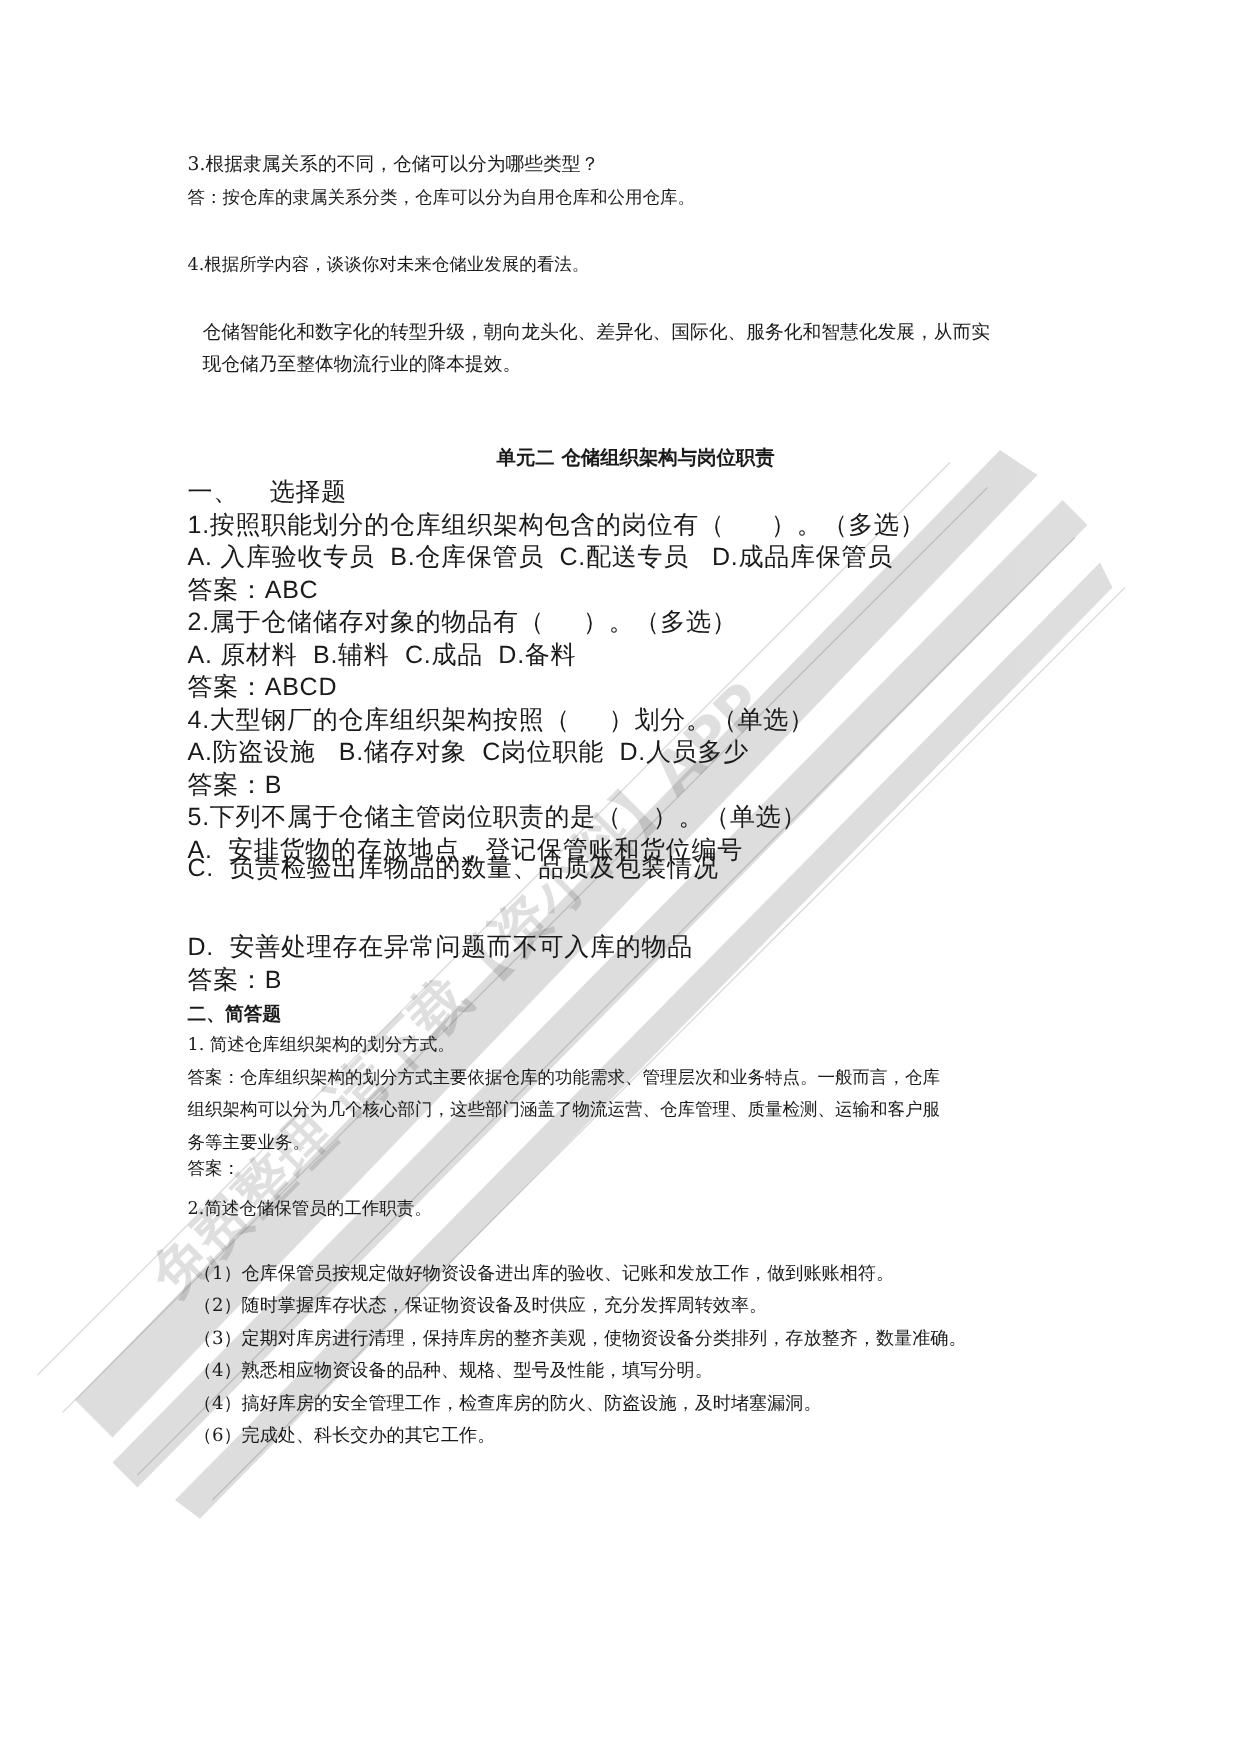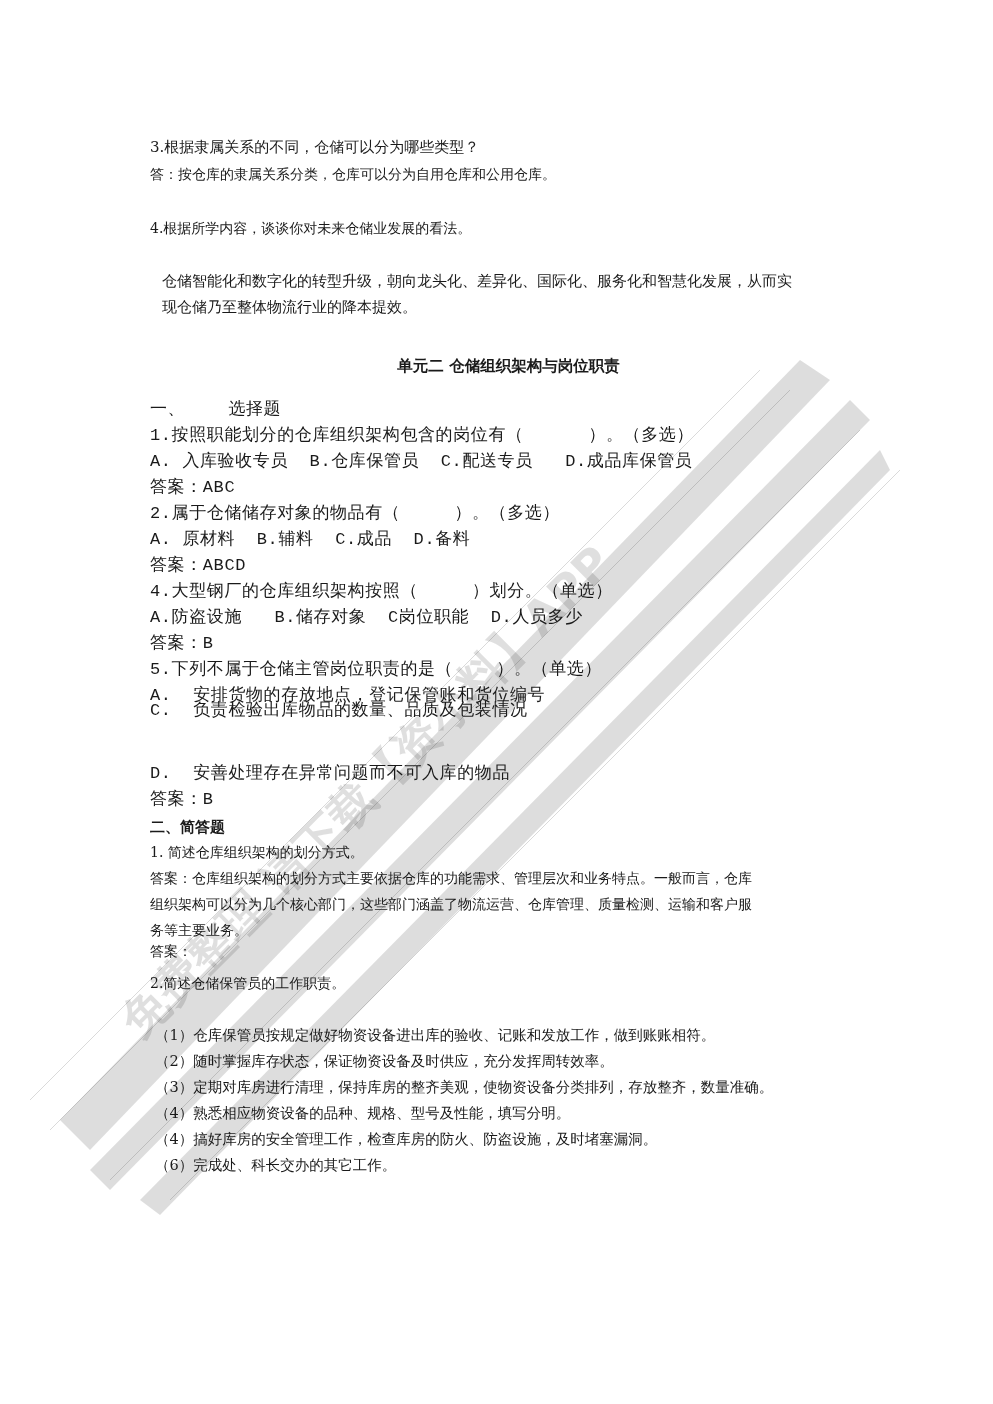--- a/index.html
+++ b/index.html
@@ -4,26 +4,26 @@
 <style>
   html, body { margin: 0; padding: 0; }
   body {
     width: 993px; height: 1404px; background: #ffffff; position: relative; overflow: hidden;
     font-family: "DejaVu Serif", "Liberation Serif", serif; color: #1a1a1a;
   }
   .watermark {
     position: absolute; left: 0; top: 0; width: 993px; height: 1404px; pointer-events: none; z-index: 0;
   }
   .page { position: absolute; left: 0; top: 0; width: 993px; height: 1404px; z-index: 1; }
-  .line { position: absolute; left: 150px; white-space: nowrap; font-size: 15px; line-height: 22px; margin-top: 16px; }
+  .line { position: absolute; left: 150px; white-space: nowrap; font-size: 15px; line-height: 22px; }
   .line.small { font-size: 14px; }
   .line.indent { left: 162px; }
   .line.item { left: 155px; font-size: 14.5px; }
   .title { position: absolute; left: 0; width: 993px; text-align: center; font-size: 15.5px; font-weight: bold; font-family: "DejaVu Sans", "Liberation Sans", sans-serif; }
-  .mcq { font-family: Liberation Mono, monospace; font-size: 17px; letter-spacing: 0.6px; }
+  .mcq { font-family: Liberation Sans, sans-serif; font-size: 20px; letter-spacing: 0.6px; }
   .bold { font-weight: bold; font-family: "DejaVu Sans", "Liberation Sans", sans-serif; }
 </style>
 </head>
 <body>
 
 <svg class="watermark" viewBox="0 0 993 1404" xmlns="http://www.w3.org/2000/svg">
   <g opacity="0.13" fill="#000">
     <polygon points="60,1120 800,360 830,380 90,1150"></polygon>
     <polygon points="90,1170 850,400 870,420 110,1190"></polygon>
     <polygon points="140,1200 880,450 890,470 160,1215"></polygon>

